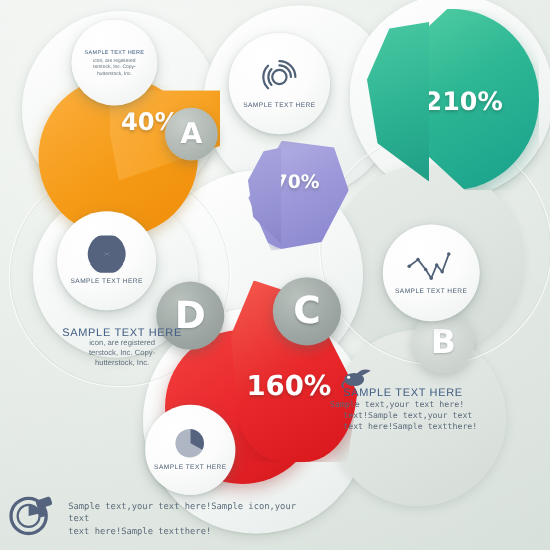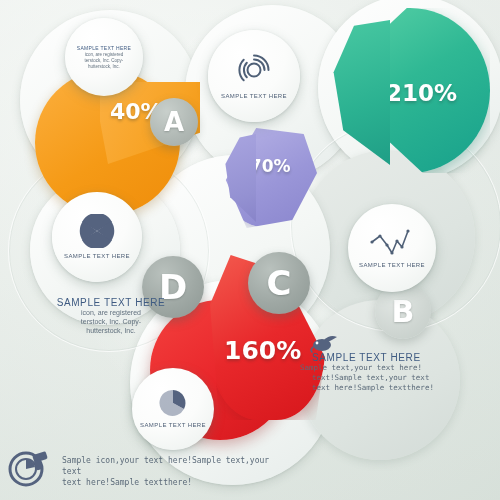--- a/index.html
+++ b/index.html
@@ -254,17 +254,17 @@
   <span style="position:absolute;left:5px;top:443px;">
     <svg width="48" height="46" viewBox="0 0 48 46">
       <circle cx="21" cy="26" r="16" fill="none" stroke="#55637f" stroke-width="3"></circle>
       <circle cx="21" cy="26" r="10" fill="none" stroke="#55637f" stroke-width="2"></circle>
       <path d="M21 26 L21 16 A10 10 0 0 1 30 24 Z" fill="#55637f"></path>
       <rect x="28" y="10" width="14" height="8" rx="2" fill="#55637f" transform="rotate(-18 35 14)"></rect>
       <rect x="30" y="17" width="7" height="10" rx="2" fill="#55637f" transform="rotate(-18 33 22)"></rect>
     </svg>
   </span>
   <div class="tblock" style="left:62px;top:455px;width:230px;">
-    <div class="btm-body">Sample icon,your text here!Sample text,your text</div>
+    <div class="btm-body">Sample text,your text here!Sample icon,your text</div>
     <div class="btm-body">text here!Sample textthere!</div>
   </div>
 
 </div>
 
 </body></html>

